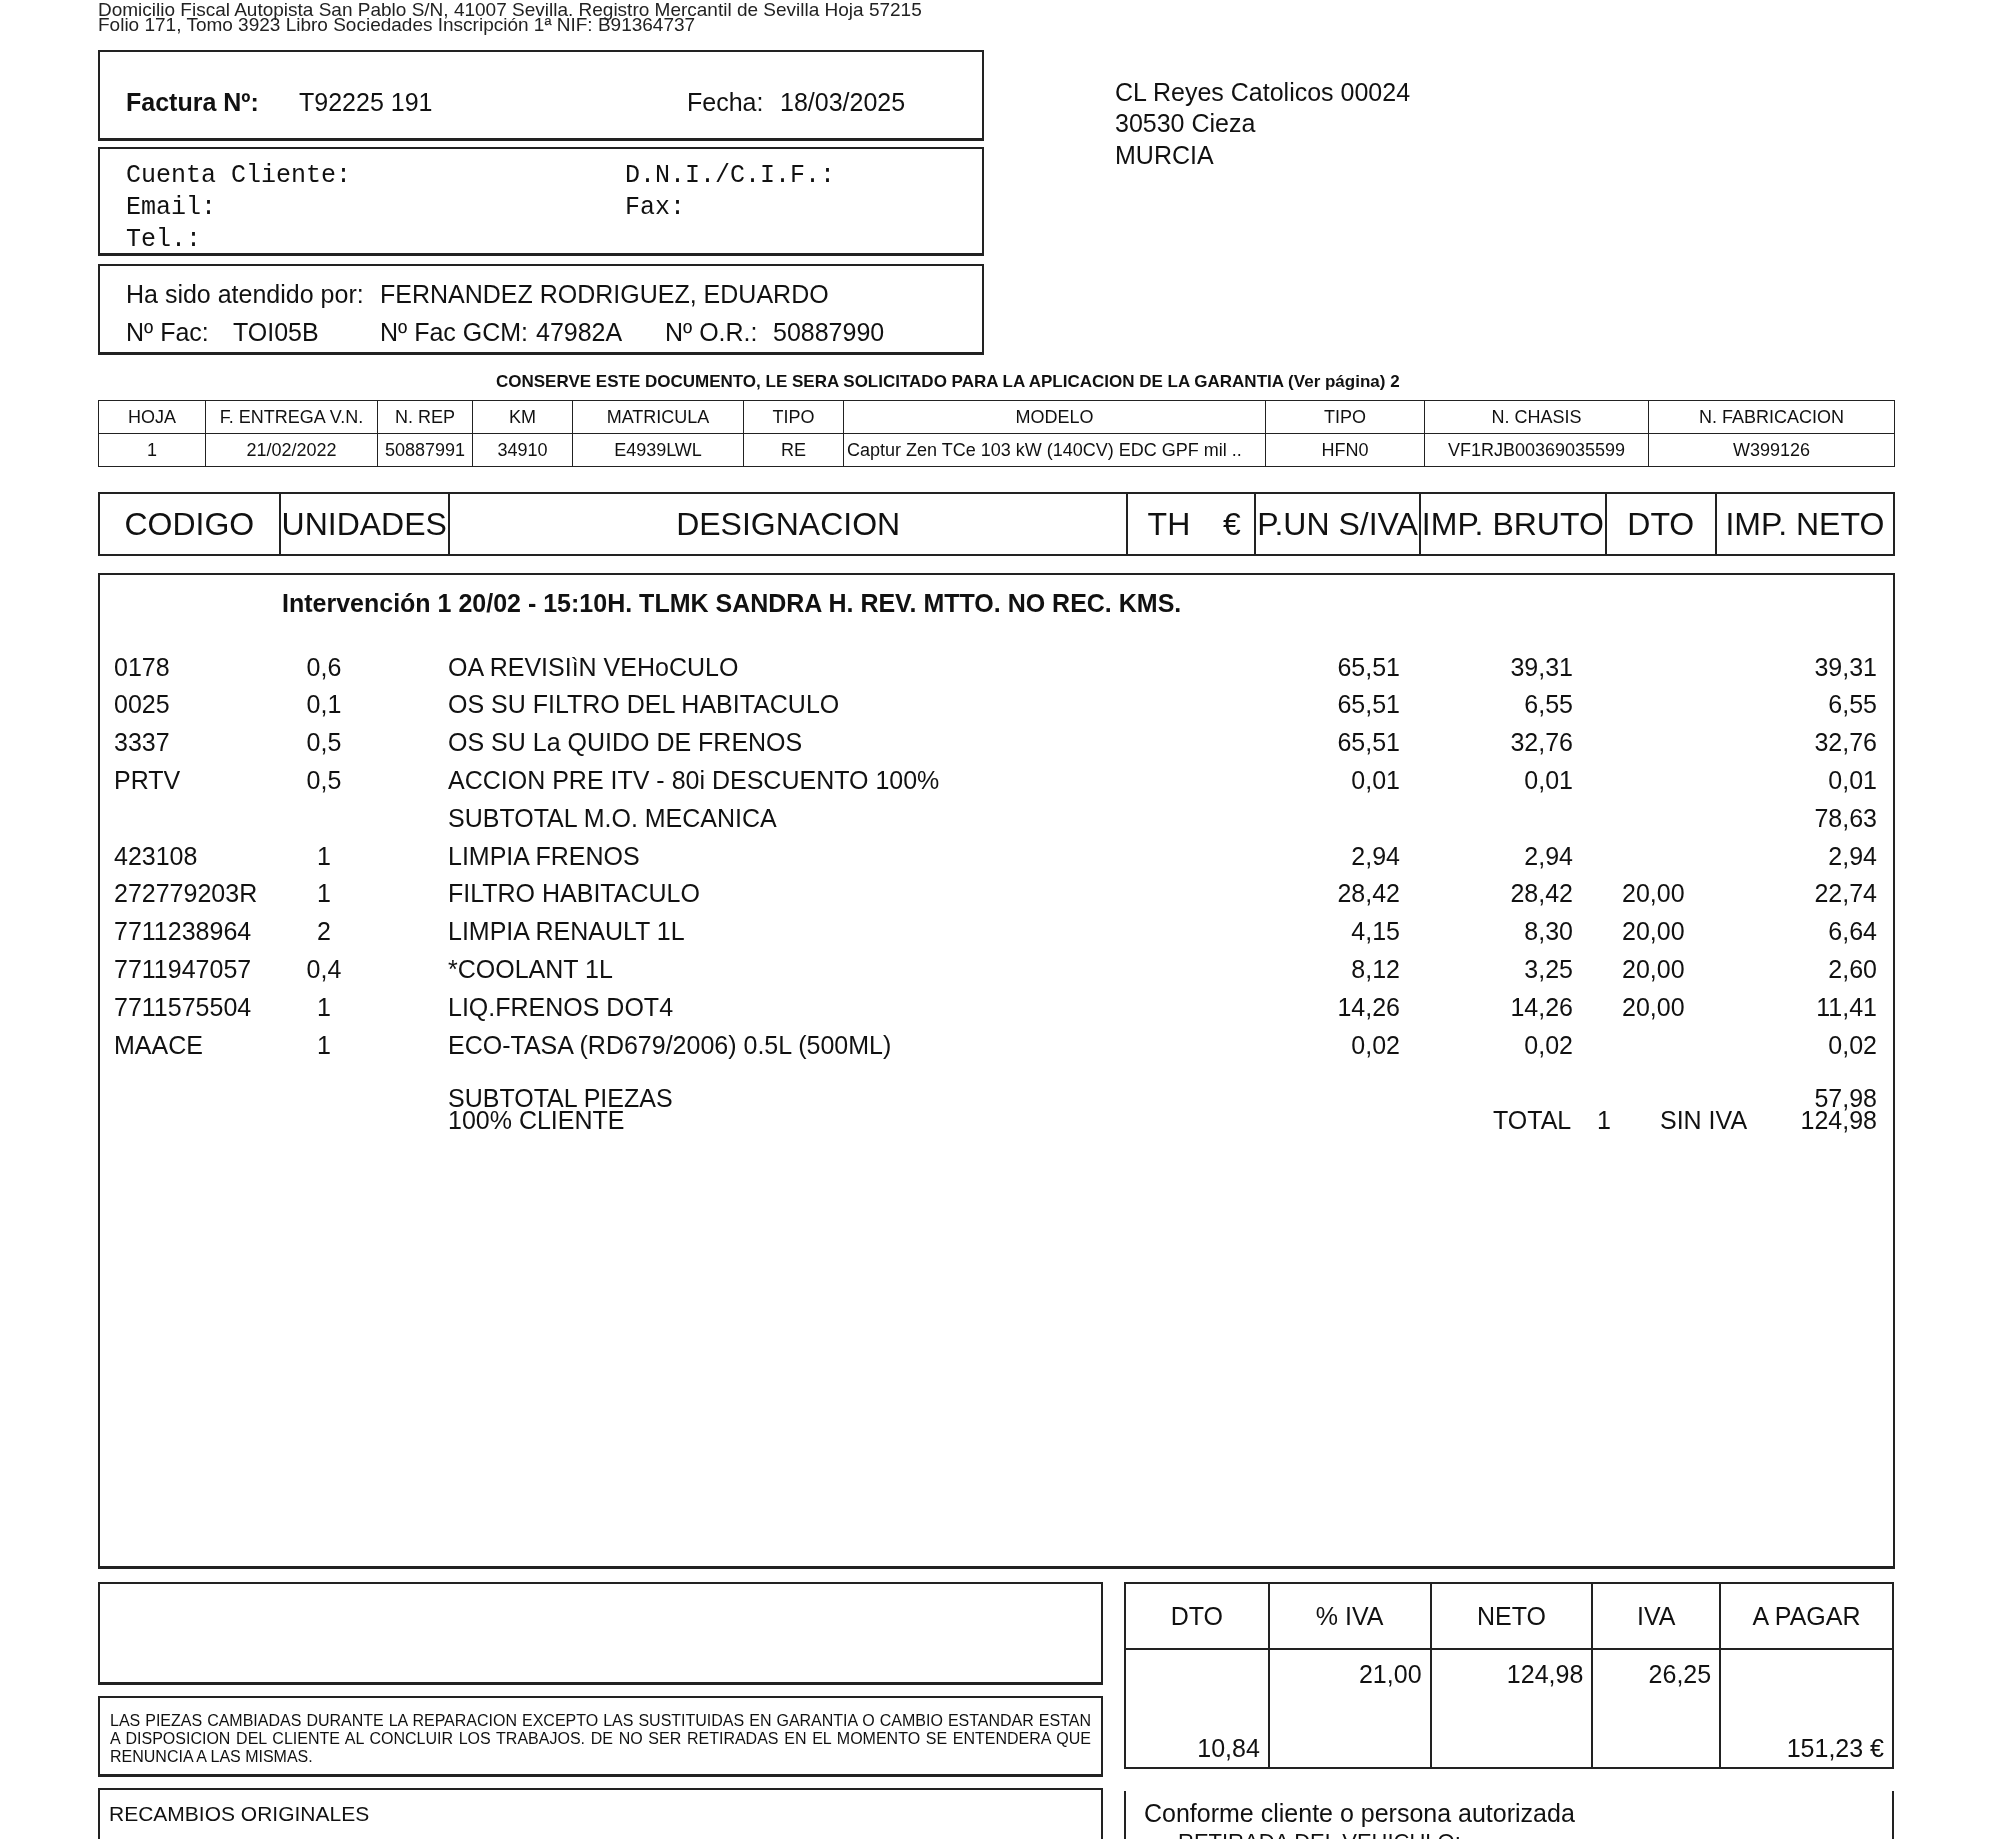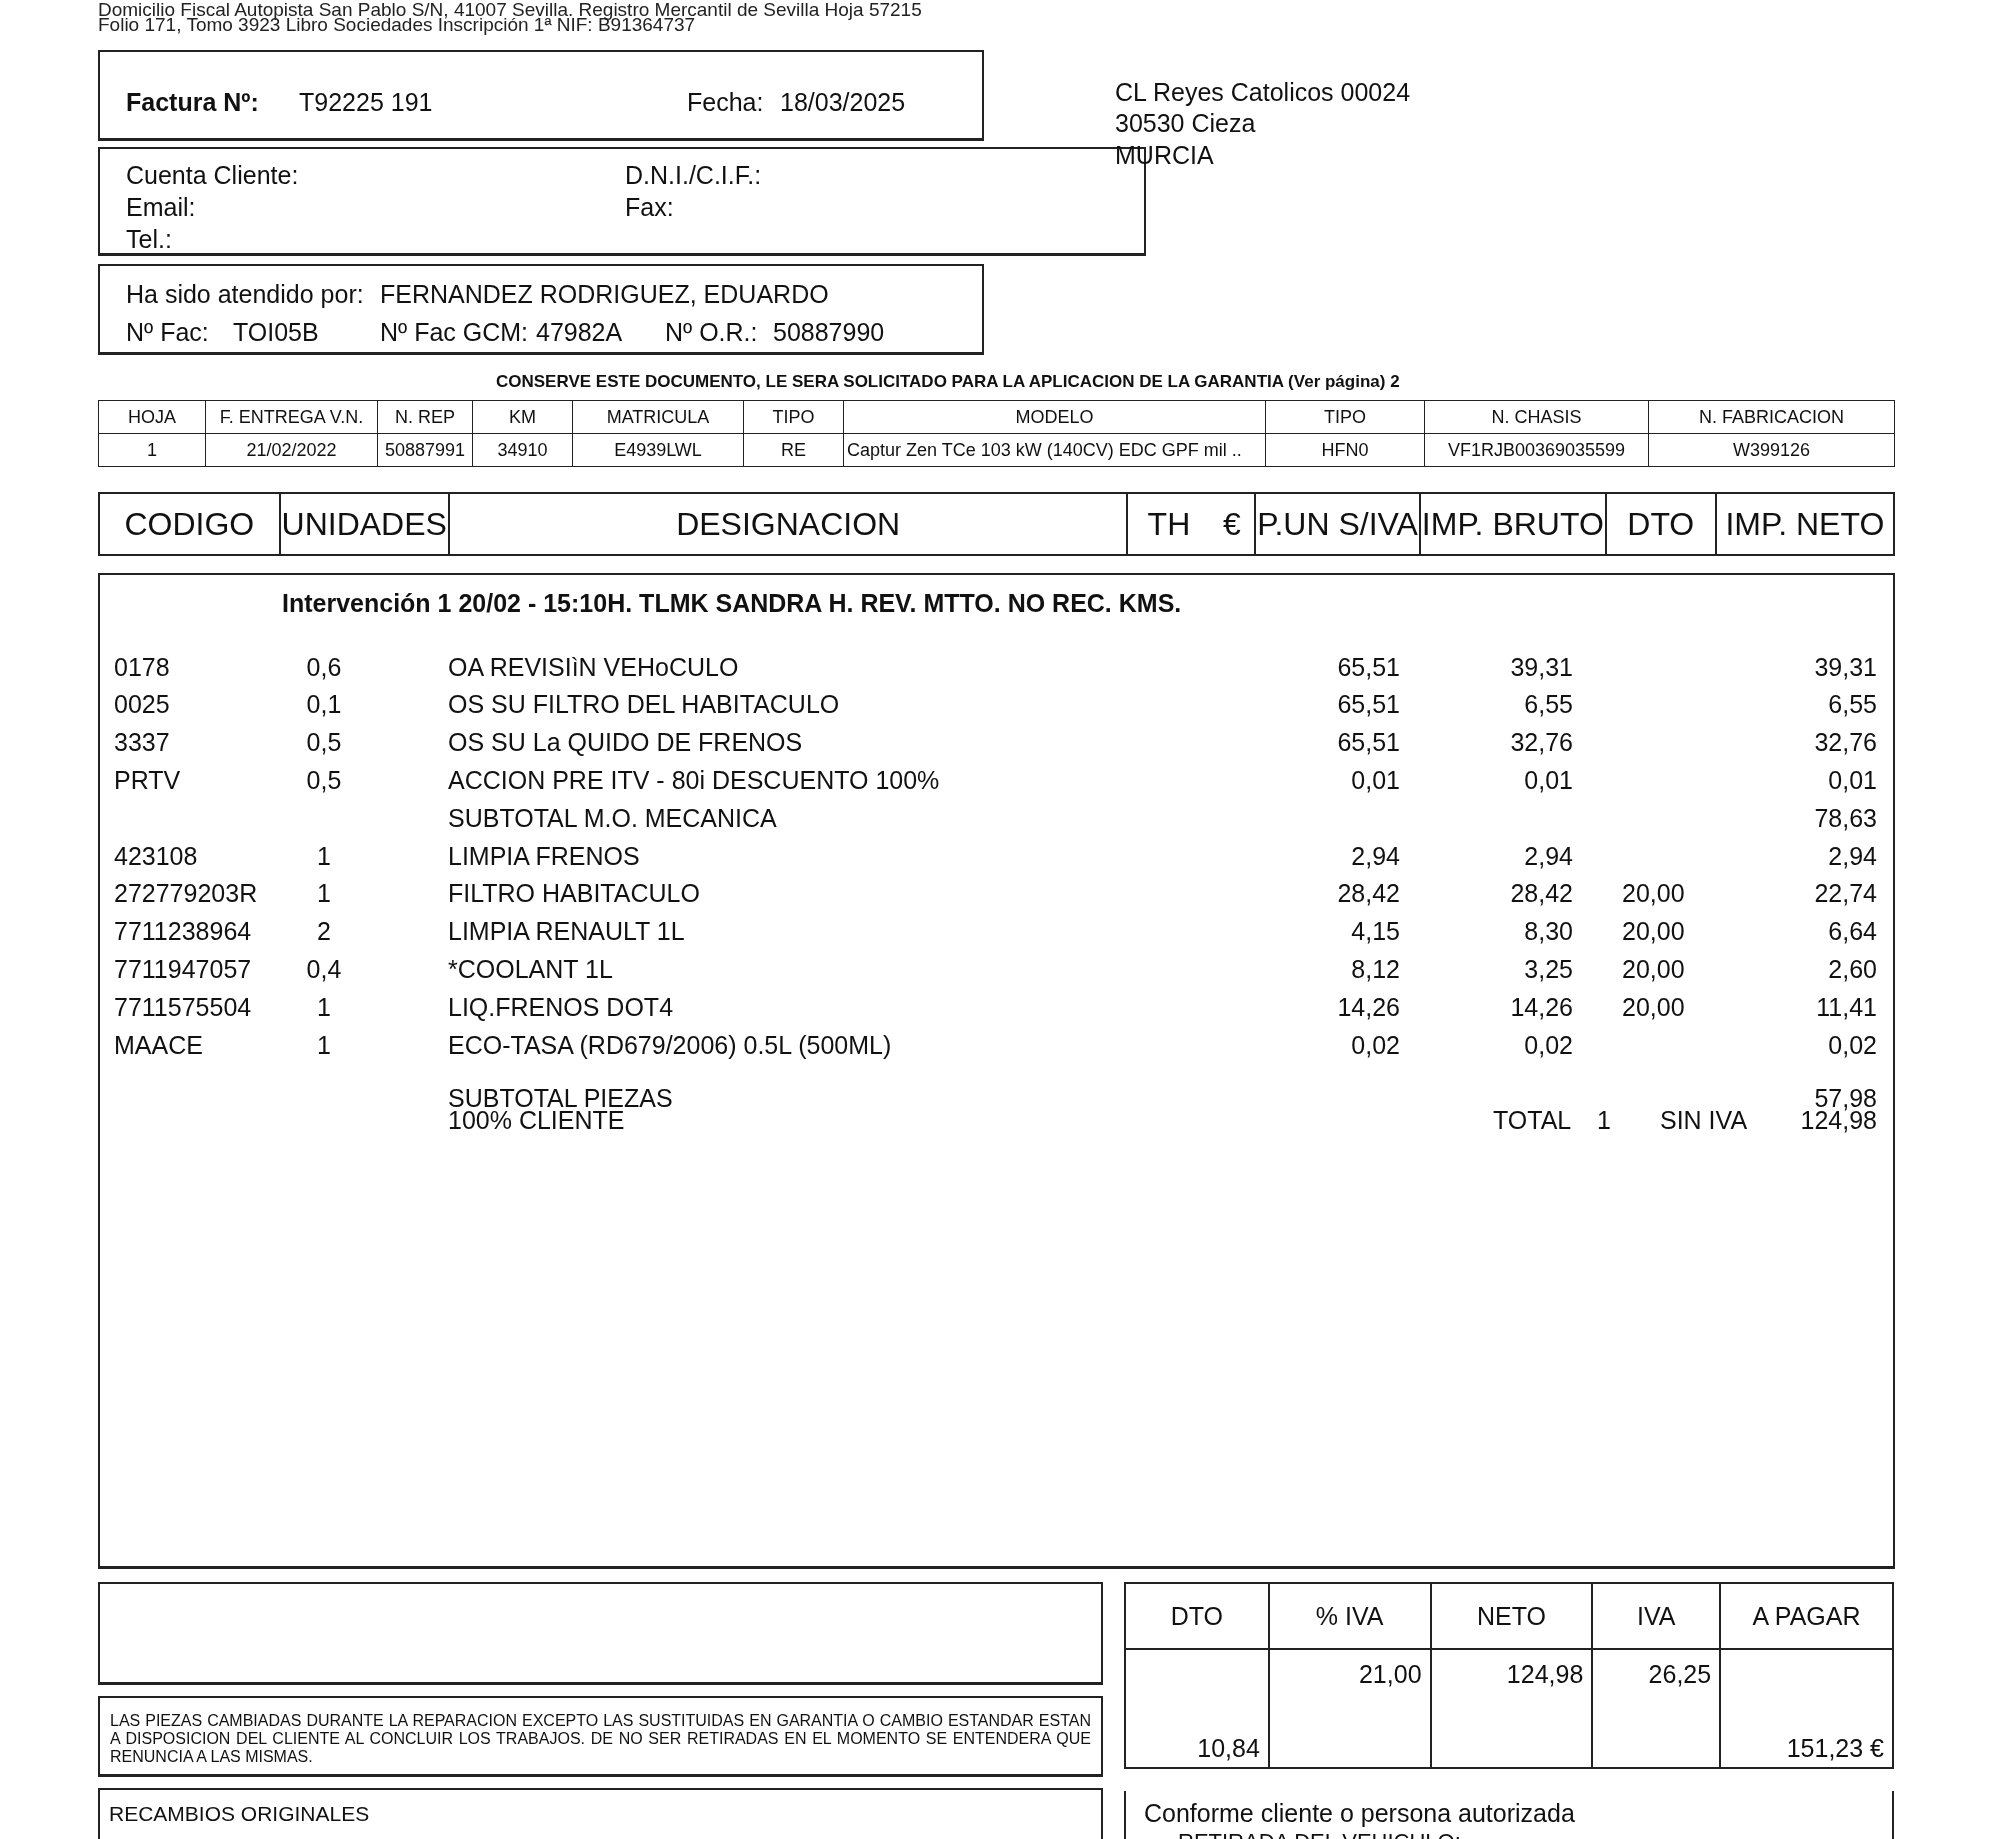--- a/index.html
+++ b/index.html
@@ -35,21 +35,21 @@
 <div class="abs hdr-line" style="left:98px; top:0px;">Domicilio Fiscal  Autopista San Pablo S/N, 41007 Sevilla. Registro Mercantil de Sevilla Hoja 57215</div>
 <div class="abs hdr-line" style="left:98px; top:15px;">Folio 171, Tomo 3923 Libro Sociedades Inscripción 1ª NIF: B91364737</div>
 
 <div class="box" style="left:98px; top:50px; width:886px; height:91px;">
   <span class="abs lbl bold" style="left:26px; top:36px;">Factura Nº:</span>
   <span class="abs lbl" style="left:199px; top:36px;">T92225 191</span>
   <span class="abs lbl" style="left:587px; top:36px;">Fecha:</span>
   <span class="abs lbl" style="left:680px; top:36px;">18/03/2025</span>
 </div>
 
-<div class="box" style="left:98px; top:147px; width:1048px; height:109px;">
+<div class="box" style="left:98px; top:147px; width:886px; height:109px;font-family:Liberation Mono, monospace;">
   <span class="abs lbl" style="left:26px; top:12px;">Cuenta Cliente:</span>
   <span class="abs lbl" style="left:26px; top:44px;">Email:</span>
   <span class="abs lbl" style="left:26px; top:76px;text-align:right;">Tel.:</span>
   <span class="abs lbl" style="left:525px; top:12px;">D.N.I./C.I.F.:</span>
   <span class="abs lbl" style="left:525px; top:44px;">Fax:</span>
 </div>
 
 <div class="box" style="left:98px; top:264px; width:886px; height:91px;">
   <span class="abs lbl" style="left:26px; top:14px;">Ha sido atendido por:</span>
   <span class="abs lbl" style="left:280px; top:14px;">FERNANDEZ RODRIGUEZ, EDUARDO</span>

